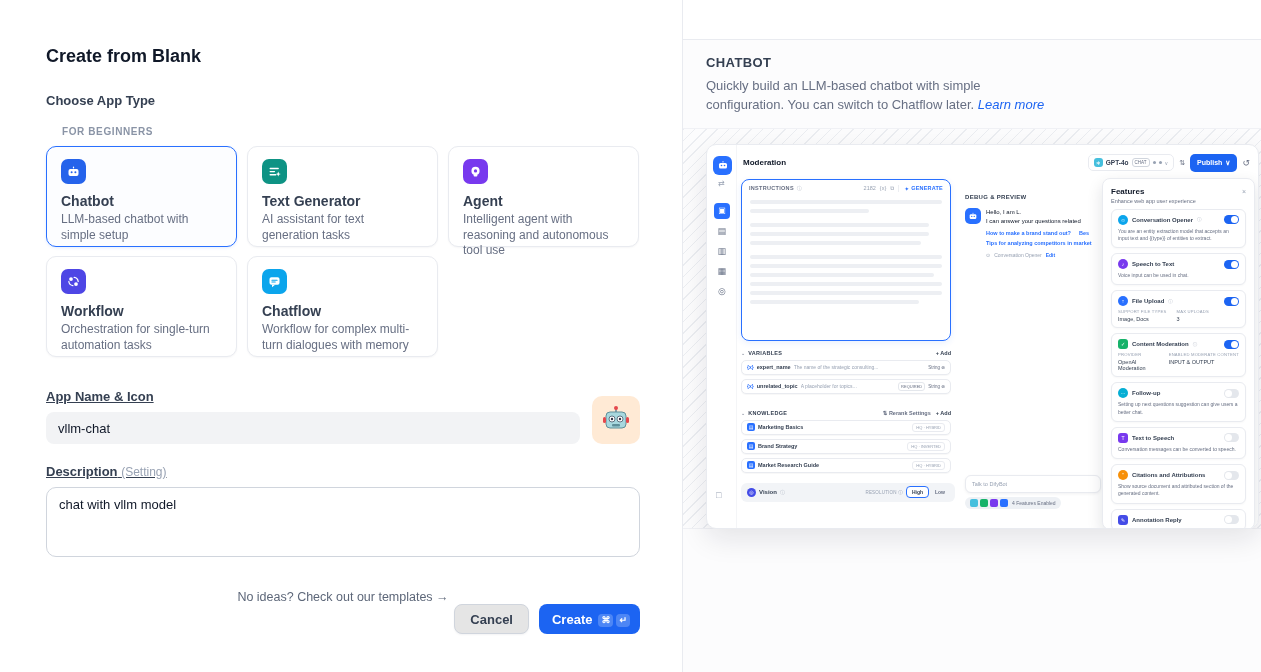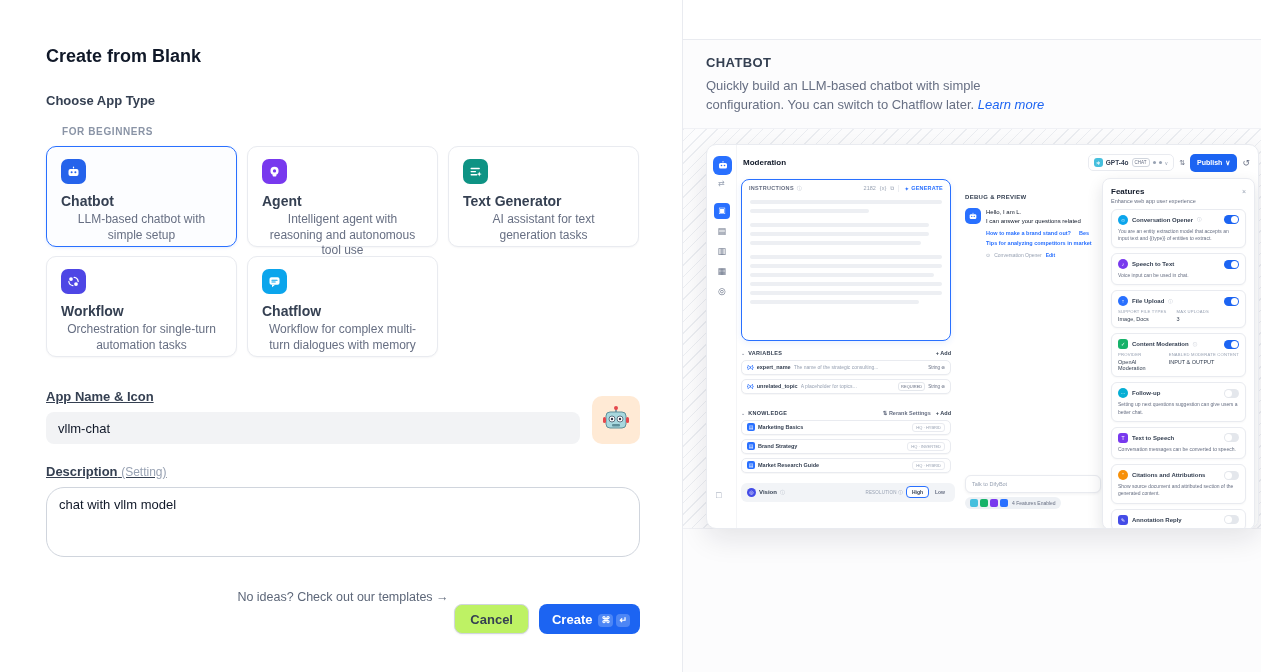--- a/index.html
+++ b/index.html
@@ -13,40 +13,40 @@
   .choose-label { margin-top:26px; font-size:13px; font-weight:700; color:#354052; }
   .group-label { font-size:10px; font-weight:600; letter-spacing:.6px; color:#8a94a6; text-transform:uppercase;margin-left:16px; }
   .g1 { margin-top:18px; } .g2 { margin-top:22px; }
   .cards { display:flex; gap:10px; margin-top:9px; }
   .type-card { width:191px; height:101px; background:#fff; border:1px solid #e9ebf0; border-radius:10px;
                padding:12px 14px; cursor:pointer; box-shadow:0 1px 2px rgba(16,24,40,.04); }
   .type-card.selected { border:1.5px solid #2970ff; background:#fcfdff; box-shadow:0 1px 3px rgba(41,112,255,.12); }
   .tc-icon { width:25px; height:25px; border-radius:7px; display:flex; align-items:center; justify-content:center; }
   .tc-icon svg { width:15px; height:15px; }
   .tc-name { margin-top:9px; font-size:14px; font-weight:700; color:#354052; }
-  .tc-desc { margin-top:3px; font-size:12px; line-height:1.3; color:#676f83;text-align:center; }
+  .tc-desc { margin-top:3px; font-size:12px; line-height:1.3; color:#676f83; }
 
   .appname-row { margin-top:32px; display:flex; align-items:flex-end; gap:12px; }
   .appname-col { flex:1; }
   .field-label { font-size:13px; font-weight:700; color:#354052;text-decoration:underline; }
   .optional { font-weight:400; color:#98a2b3; font-size:12px; }
   .name-input { margin-top:8px; width:100%; height:32px; background:#f2f3f5; border:none; border-radius:8px;
                 padding:0 12px; font-size:13px; color:#101828; font-family:"Liberation Sans",sans-serif; outline:none; }
   .icon-picker { width:48px; height:48px; background:#ffead5; border-radius:10px; display:flex;
                  align-items:center; justify-content:center; cursor:pointer; flex:0 0 auto; }
   .desc-label { margin-top:20px; }
-  .desc-area { margin-top:8px; width:100%; height:70px; background:#fff; border:1px solid #d0d5dd; border-radius:18px;
+  .desc-area { margin-top:8px; width:100%; height:70px; background:#fff; border:1px solid #d0d5dd; border-radius:10px;
                padding:9px 12px; font-size:13px; color:#101828; font-family:"Liberation Sans",sans-serif;
                resize:none; outline:none; }
   .footer { margin-top:auto; display:flex; align-items:center;flex-direction:column; }
   .templates-link { font-size:12.5px; color:#5d6779; text-decoration:none; cursor:pointer; }
   .footer-btns { margin-left:auto; display:flex; gap:10px; }
   .btn { height:30px; border-radius:8px; font-size:13px; font-weight:700; display:flex; align-items:center;
          cursor:pointer; border:none; font-family:"Liberation Sans",sans-serif; }
-  .btn-cancel { background:#bef264; border:1px solid #d0d5dd; color:#354052; padding:0 15px;
+  .btn-cancel { background:#e5e5e5; border:1px solid #d0d5dd; color:#354052; padding:0 15px;
                 box-shadow:0 1px 2px rgba(16,24,40,.05); }
   .btn-create { background:#1c64f2; color:#fff; padding:0 10px 0 13px; gap:6px; }
   .kbd { background:rgba(255,255,255,.22); border-radius:4px; font-size:9px; padding:2px 3px; line-height:1;
          color:#fff; display:inline-flex; align-items:center; justify-content:center; min-width:13px; height:13px; }
 
   
   .right { position:absolute; left:682px; top:0; width:579px; height:672px; background:#fcfcfd;
            border-left:1px solid #e9ebf0; }
   .right-topstrip { height:40px; background:#fff; border-bottom:1px solid #e9ebf0; }
   .right-head { padding:15px 30px 0 23px; }
@@ -190,41 +190,41 @@
                 <rect x="4" y="8" width="16" height="11" rx="3" fill="#fff"></rect>
                 <circle cx="9" cy="13" r="1.6" fill="#2563eb"></circle>
                 <circle cx="15" cy="13" r="1.6" fill="#2563eb"></circle>
                 <rect x="11" y="4" width="2" height="3" rx="1" fill="#fff"></rect>
               </svg>
             </div>
             <div class="tc-name">Chatbot</div>
             <div class="tc-desc">LLM-based chatbot with simple setup</div>
           </div>
           <div class="type-card">
-            <div class="tc-icon" style="background: rgb(120, 57, 238);">
-              <svg viewBox="0 0 24 24">
-                <circle cx="12" cy="11" r="6.5" fill="#fff"></circle>
-                <circle cx="12" cy="11" r="2.6" fill="#7839ee"></circle>
-                <rect x="9" y="16" width="6" height="4" rx="1.5" fill="#fff"></rect>
-              </svg>
-            </div>
-            <div class="tc-name">Agent</div>
-            <div class="tc-desc">Intelligent agent with reasoning and autonomous tool use</div>
-          </div>
-          <div class="type-card">
             <div class="tc-icon" style="background: rgb(14, 147, 132);">
               <svg viewBox="0 0 24 24">
                 <rect x="4" y="6" width="15" height="2.2" rx="1.1" fill="#fff"></rect>
                 <rect x="4" y="11" width="9" height="2.2" rx="1.1" fill="#fff"></rect>
                 <rect x="4" y="16" width="11" height="2.2" rx="1.1" fill="#fff"></rect>
                 <path d="M18 12 L19.2 15 L22 16 L19.2 17 L18 20 L16.8 17 L14 16 L16.8 15 Z" fill="#fff"></path>
               </svg>
             </div>
             <div class="tc-name">Text Generator</div>
             <div class="tc-desc">AI assistant for text generation tasks</div>
+          </div>
+          <div class="type-card">
+            <div class="tc-icon" style="background: rgb(120, 57, 238);">
+              <svg viewBox="0 0 24 24">
+                <circle cx="12" cy="11" r="6.5" fill="#fff"></circle>
+                <circle cx="12" cy="11" r="2.6" fill="#7839ee"></circle>
+                <rect x="9" y="16" width="6" height="4" rx="1.5" fill="#fff"></rect>
+              </svg>
+            </div>
+            <div class="tc-name">Agent</div>
+            <div class="tc-desc">Intelligent agent with reasoning and autonomous tool use</div>
           </div>
         </div>
         <div class="cards">
           <div class="type-card">
             <div class="tc-icon" style="background: rgb(78, 70, 229);">
               <svg viewBox="0 0 24 24">
                 <circle cx="8" cy="8" r="3" fill="#fff"></circle>
                 <circle cx="16" cy="16" r="3" fill="#fff"></circle>
                 <path d="M13 5.5 A7.5 7.5 0 0 1 19.5 12" stroke="#fff" stroke-width="2" fill="none" stroke-linecap="round"></path>
                 <path d="M11 18.5 A7.5 7.5 0 0 1 4.5 12" stroke="#fff" stroke-width="2" fill="none" stroke-linecap="round"></path>

